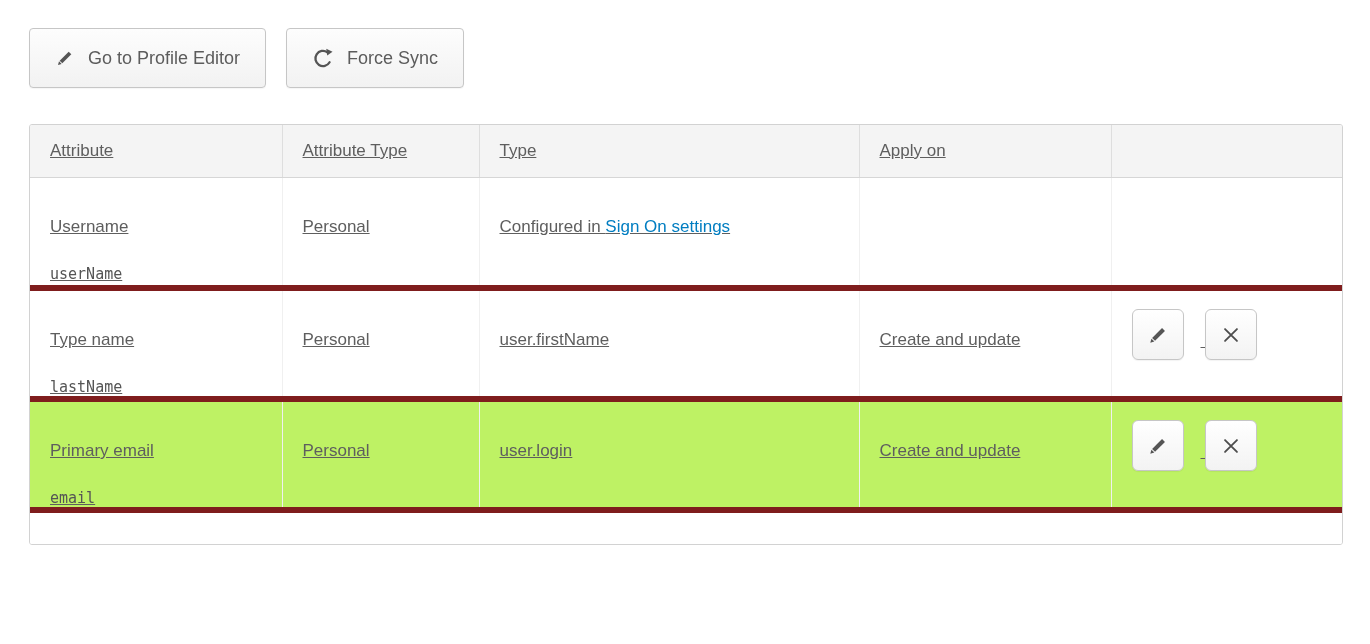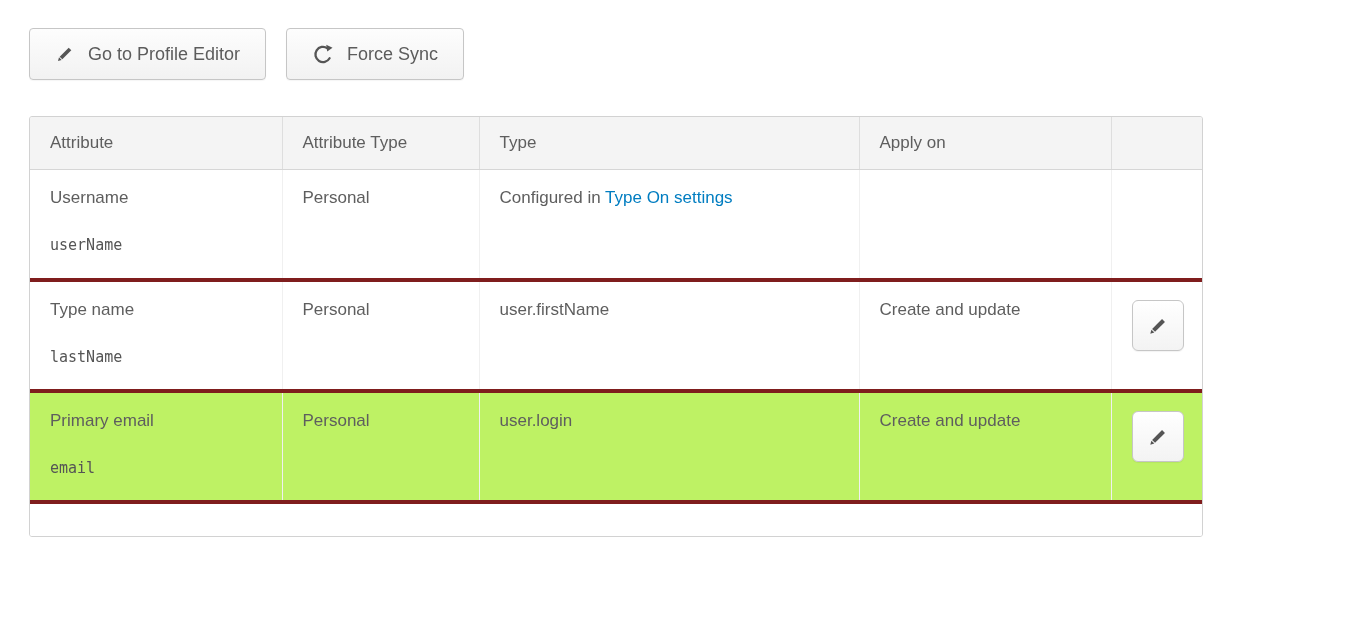--- a/index.html
+++ b/index.html
@@ -9,54 +9,55 @@
     font-family: "Liberation Sans", sans-serif;
     color: #5e5e5e;
   }
   
   .toolbar {
     display: flex; gap: 20px;
     margin: 28px 0 0 29px;
   }
   .btn {
     display: inline-flex; align-items: center; gap: 13px;
-    height: 52px; padding: 0 25px;
+    height: 60px; padding: 0 25px;
     font-family: "Liberation Sans", sans-serif;
     font-size: 18px; color: #5c5c5c;
     background: linear-gradient(180deg, #fdfdfd, #f2f2f2);
     border: 1px solid #c6c6c6; border-radius: 4px;
     box-shadow: 0 1px 1px rgba(0,0,0,0.04);
     cursor: pointer; white-space: nowrap;
   }
   .btn svg { flex: 0 0 auto; }
   
   .table-wrap {
-    width: 1174px; margin: 36px 0 0 29px;
+    width: 1314px; margin: 36px 0 0 29px;
     border: 1px solid #d2d2d2; border-radius: 3px;
     overflow: hidden;
+    text-decoration: underline;
   }
   table { width: 100%; border-collapse: collapse; table-layout: fixed; }
   col.c1 { width: 252px; }
   col.c2 { width: 197px; }
   col.c3 { width: 380px; }
   col.c4 { width: 252px; }
   col.c5 { width: auto; }
   th {
     height: 52px; padding: 0 20px;
     background: #f4f4f4;
     border-bottom: 1px solid #d6d6d6;
     border-right: 1px solid #dedede;
     font-weight: 400; font-size: 17px; color: #5e5e5e;
     text-align: left; vertical-align: middle;
   }
   th:last-child { border-right: none; }
   td {
-    height: 111px; padding: 18px 20px 0 20px;
+    height: 111px; padding: 39px 20px 0 20px;
     vertical-align: top;
-    border-bottom: 4px solid #7f1d1d;
+    border-bottom: 6px solid #7f1d1d;
     border-right: 1px solid #f0f0f0;
     font-size: 17px; color: #5e5e5e;
     background: #ffffff;
   }
   td:last-child { border-right: none; }
   tr.shaded td { background: #bef264; }
   tr.empty-row td {
     height: 34px; padding: 0;
     border-bottom: none; border-right: none;
     background: #ffffff;
@@ -119,21 +120,21 @@
   </thead>
   <tbody>
 
     <tr>
       <td>
         <div class="attr-label">Username</div>
         <div class="attr-var">userName</div>
       </td>
       <td>Personal</td>
       <td>
-        <span>Configured in </span><a class="link">Type On settings</a>
+        <span>Configured in </span><a class="link">Sign On settings</a>
       </td>
       <td></td>
       <td class="actions-cell"></td>
     </tr>
 
     <tr>
       <td>
         <div class="attr-label">Type name</div>
         <div class="attr-var">lastName</div>
       </td>

